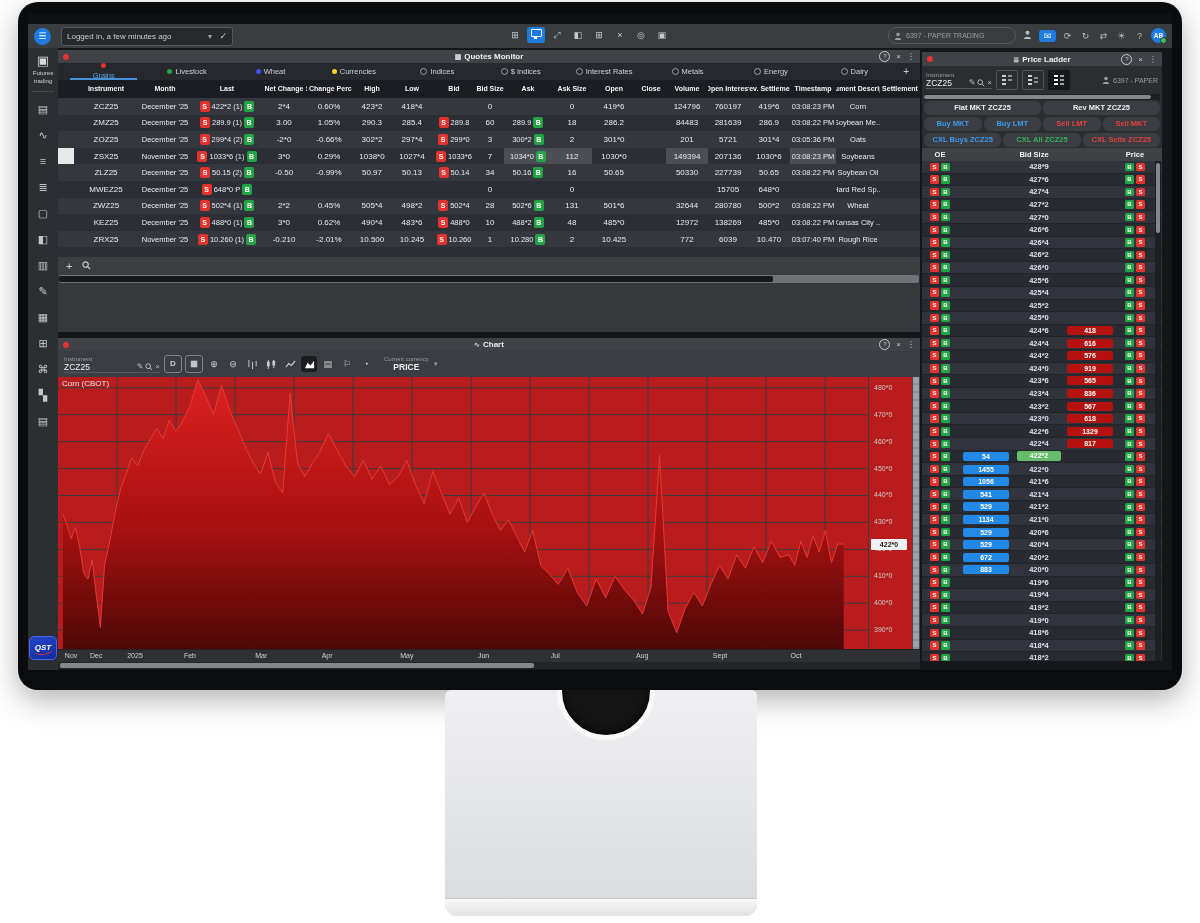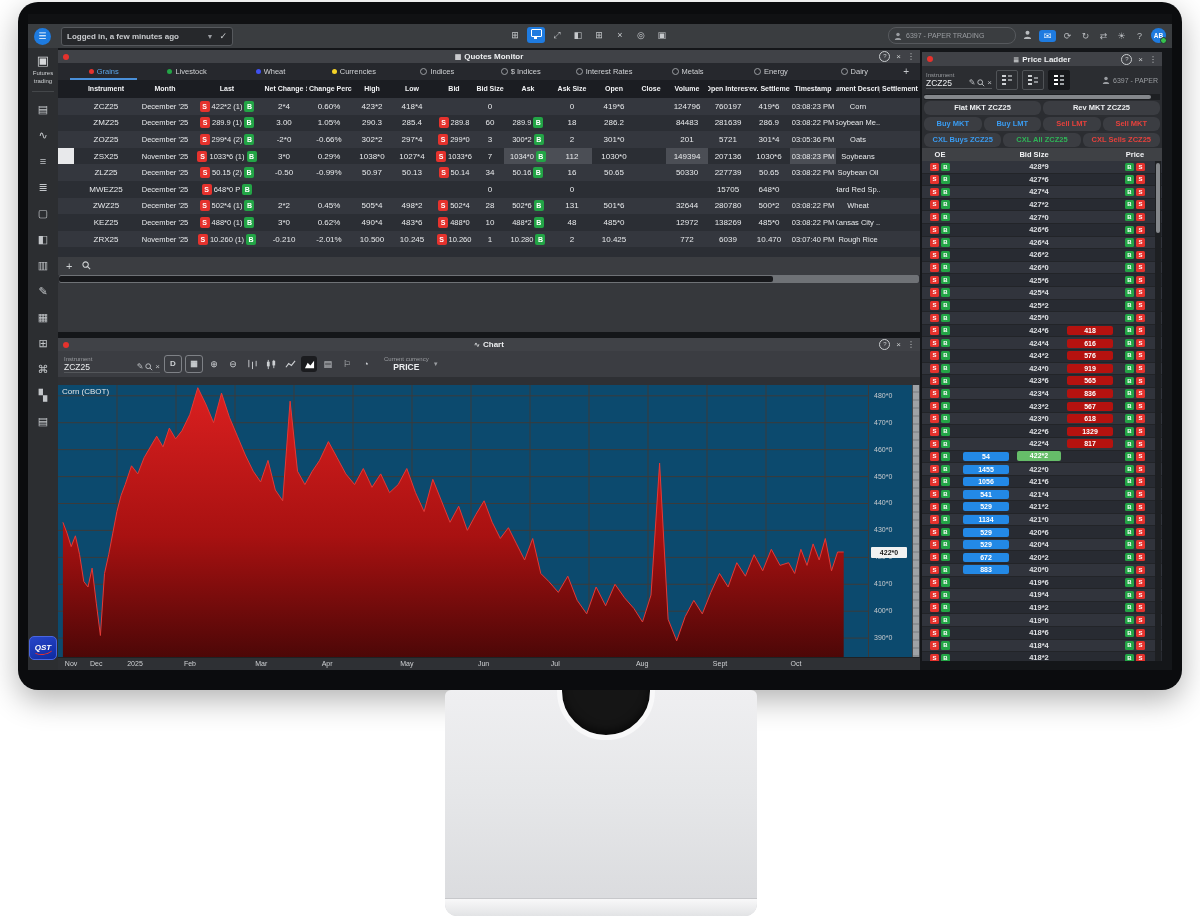--- a/index.html
+++ b/index.html
@@ -14,21 +14,21 @@
   .stand-notch{position:absolute;left:50%;top:-48px;margin-left:-44px;width:88px;height:88px;border-radius:50%;
     background:#151515;border:5px solid #f8f8f9;box-shadow:inset 0 -4px 8px rgba(0,0,0,.6);}
   .stand-lip{position:absolute;left:0;right:0;bottom:0;height:17px;border-top:1px solid #c7c8cb;
     background:linear-gradient(#f8f8f9,#e2e3e5);border-radius:0 0 12px 12px;}
   
   .topbar{position:absolute;left:0;top:10px;width:100%;height:24px;background:#3a3d40;display:flex;align-items:center;}
   .hamburger{width:17px;height:17px;border-radius:50%;background:#1e7be0;color:#fff;font-size:9px;line-height:17px;
     text-align:center;margin-left:6px;cursor:pointer;}
   .session{margin-left:10px;width:160px;height:17px;background:#26282b;border:1px solid #56595d;border-radius:3px;
     display:flex;align-items:center;font-size:8px;color:#c9cbce;padding:0 5px;}
-  .session .txt{flex:1;font-weight:bold;}
+  .session .txt{flex:1;}
   .session .caret{color:#9a9da1;font-size:7px;margin-right:6px;}
   .session .check{color:#c9cbce;font-size:9px;}
   .tb-center{position:absolute;left:478px;top:3px;display:flex;gap:3px;align-items:center;}
   .tbi{min-width:16px;height:16px;border-radius:3px;color:#c6c9cc;font-size:9px;line-height:16px;text-align:center;
     padding:0 1px;cursor:pointer;}
   .tbi.active{background:#1e7be0;color:#fff;}
   .mon-ic{display:inline-block;width:9px;height:6px;border:1px solid #fff;border-radius:1px;margin-bottom:1px;position:relative;}
   .mon-ic:after{content:"";position:absolute;left:2px;bottom:-3px;width:3px;height:2px;background:#fff;}
   .tb-right{position:absolute;right:6px;top:3px;display:flex;align-items:center;gap:5px;}
   .chip{width:116px;height:15px;border:1px solid #56595d;border-radius:8px;display:flex;align-items:center;
@@ -59,21 +59,21 @@
   .ttl .tic{font-size:7px;margin-right:3px;color:#d4d6d8;}
   .wctl{margin-left:auto;display:flex;align-items:center;gap:6px;padding-right:5px;z-index:2;}
   .wctl span{color:#c9ccce;font-size:8px;cursor:pointer;}
   .wctl .hlp{width:9px;height:9px;border:1px solid #c9ccce;border-radius:50%;font-size:6px;line-height:9px;text-align:center;}
   
   .quotes{left:0;top:2px;width:862px;height:282px;}
   .tabsbar{height:17px;background:#26282d;display:flex;align-items:center;padding:0 4px;}
   .tab{flex:1;display:flex;align-items:center;justify-content:center;gap:3px;height:100%;
     font-size:7.5px;color:#d0d2d5;cursor:pointer;position:relative;}
   .tab .dot{width:5px;height:5px;border-radius:50%;}
-  .tab.active{color:#5aa5e8;}
+  .tab.active{color:#5aa5e8;flex-direction:column;}
   .tab.active:after{content:"";position:absolute;left:8px;right:8px;bottom:0;height:2px;background:#4a90d9;}
   .tab-add{width:20px;text-align:center;color:#c6c9cc;font-size:10px;cursor:pointer;}
   .qgrid{display:grid;align-items:center;}
   .qhead{height:18px;background:#1b1d22;}
   .qhead .qc{font-size:7px;font-weight:bold;color:#f2f3f5;text-align:center;line-height:1.15;overflow:hidden;}
   .qrow{height:16.6px;cursor:pointer;}
   .qrow:nth-child(odd){background:#34373e;}
   .qrow:nth-child(even){background:#2b2e34;}
   .qc{font-size:8px;color:#e8eaec;text-align:center;white-space:nowrap;overflow:hidden;display:flex;
     align-items:center;justify-content:center;gap:2px;height:100%;}
@@ -97,21 +97,21 @@
   .instblock label{font-size:6px;color:#9a9da1;}
   .instblock .iv{display:flex;align-items:center;border-bottom:1px solid #55585c;color:#eceef0;font-size:8.5px;gap:3px;}
   .iv .tools{margin-left:auto;display:flex;gap:2px;align-items:center;color:#b9bcbf;font-size:8px;}
   .cbtn{min-width:16px;height:16px;border-radius:3px;color:#cdd0d3;font-size:9px;line-height:16px;text-align:center;cursor:pointer;}
   .cbtn.boxed{border:1px solid #7e8186;font-size:8px;font-weight:bold;}
   .cbtn.active{background:#1b1c1f;color:#fff;}
   .cbtn svg{vertical-align:middle;}
   .curblock{margin-left:6px;display:flex;flex-direction:column;align-items:center;cursor:pointer;}
   .curblock label{font-size:6px;color:#9a9da1;}
   .curblock .cv{font-size:8.5px;font-weight:bold;color:#eceef0;}
-  .plotwrap{position:relative;height:272px;background:#0c4a6e;margin-top:8px;}
+  .plotwrap{position:relative;height:272px;background:#b91c1c;}
   .plot{position:absolute;left:0;top:0;width:810px;height:272px;}
   .serlabel{position:absolute;left:4px;top:2px;font-size:8px;color:#e2e4e6;z-index:3;}
   .ylabels{position:absolute;left:810px;top:0;width:44px;height:272px;border-left:1px solid #3a3a3a;}
   .ylab{position:absolute;left:5px;font-size:7px;color:#c9cbce;}
   .ytag{position:absolute;left:2px;width:36px;height:11px;background:#f2f2f2;color:#1a1a1a;font-size:7px;
     font-weight:bold;text-align:center;line-height:11px;border-radius:1px;z-index:2;}
   .vscroll{position:absolute;right:0;top:0;width:8px;height:272px;background:#45484c;}
   .vscroll .vt{position:absolute;left:1px;right:1px;top:0;height:100%;background:#9fa2a6;
     background-image:repeating-linear-gradient(180deg,#9fa2a6 0 6px,#8b8e92 6px 8px);}
   .xaxis{position:relative;height:12px;background:#2e3034;border-top:1px solid #1f2124;}

